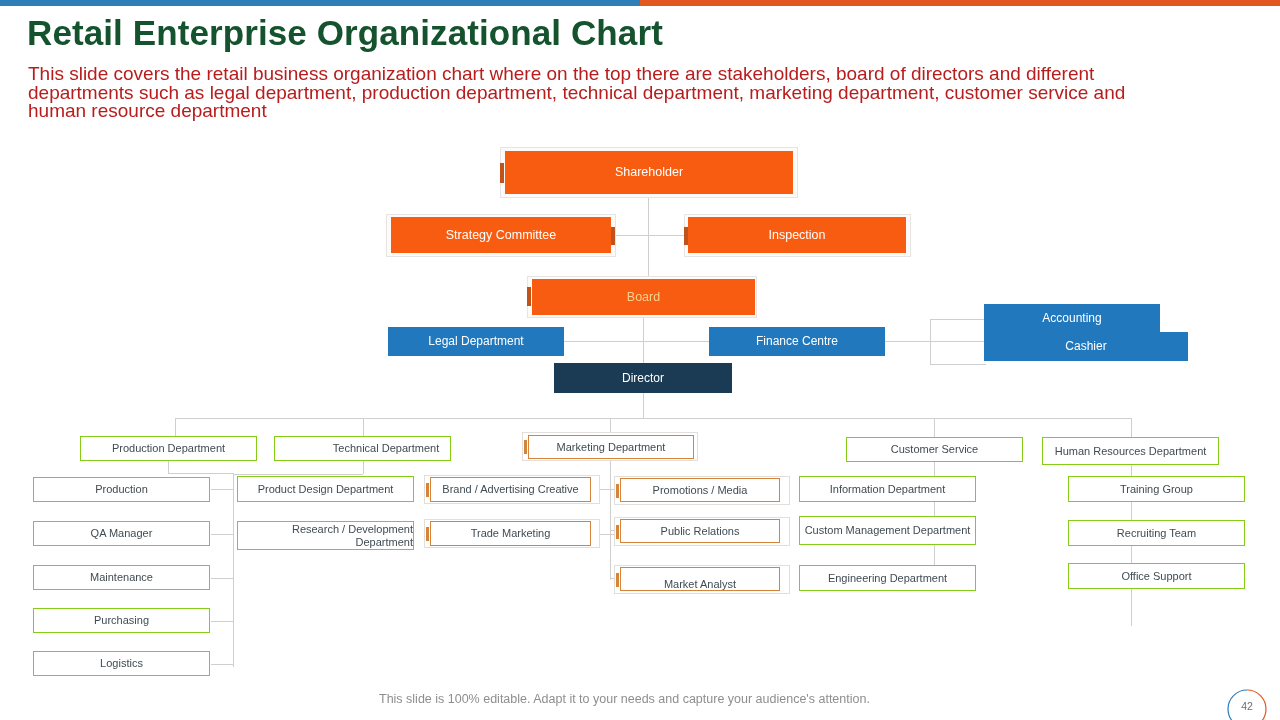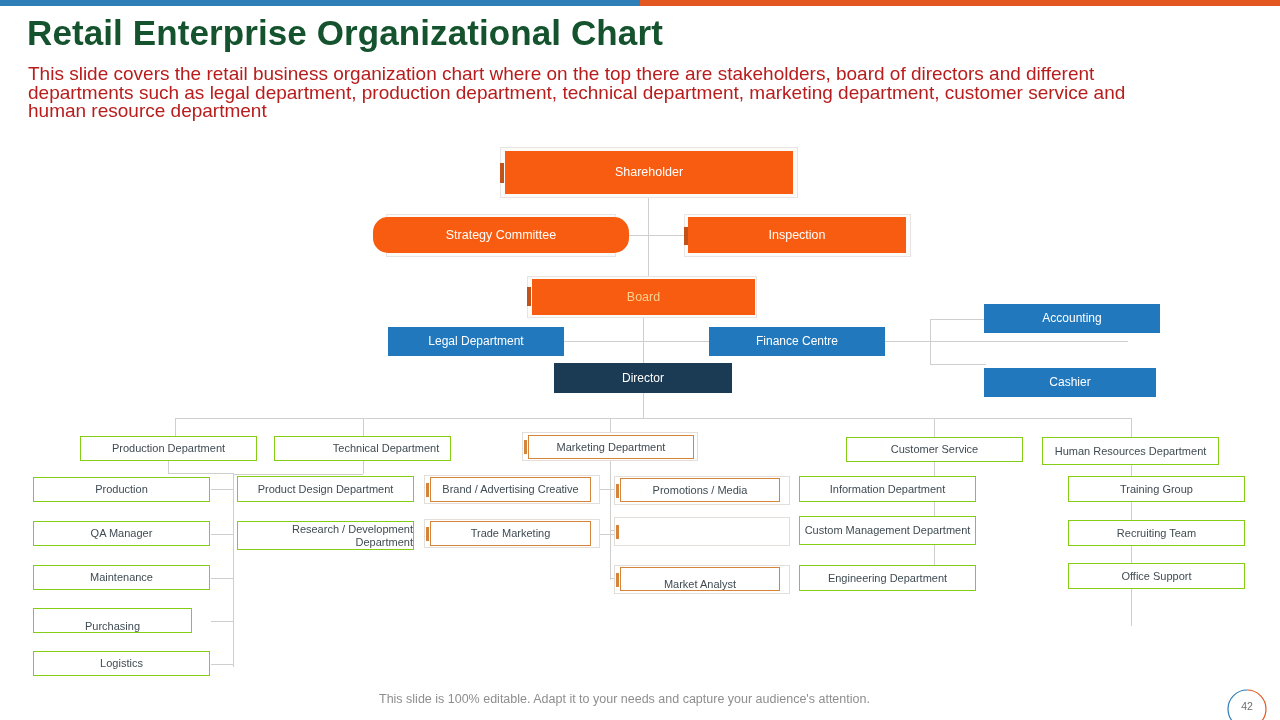--- a/index.html
+++ b/index.html
@@ -181,21 +181,21 @@
   <div class="ln v" style="left:1131px; top:464px; height:162px;"></div>
 
   <div class="halo" style="left:500px; top:147px; width:298px; height:51px;"></div>
   <div class="tick big" style="left:500px; top:163px; height:20px;"></div>
   <div class="node solid-orange" style="left:505px; top:151px; width:288px; height:43px;">
     <span>Shareholder</span>
   </div>
 
   <div class="halo" style="left:386px; top:214px; width:230px; height:43px;"></div>
   <div class="tick big" style="left:611px; top:227px; height:18px;"></div>
-  <div class="node solid-orange" style="left:373px; top:217px; width:256px; height:36px;border-radius:15px;">
+  <div class="node solid-orange" style="left:391px; top:217px; width:220px; height:36px;">
     <span>Strategy Committee</span>
   </div>
 
   <div class="halo" style="left:684px; top:214px; width:227px; height:43px;"></div>
   <div class="tick big" style="left:684px; top:227px; height:18px;"></div>
   <div class="node solid-orange" style="left:688px; top:217px; width:218px; height:36px;">
     <span>Inspection</span>
   </div>
 
   <div class="halo" style="left:527px; top:276px; width:230px; height:42px;"></div>
@@ -209,21 +209,21 @@
   </div>
 
   <div class="node solid-blue" style="left:709px; top:327px; width:176px; height:29px;">
     <span>Finance Centre</span>
   </div>
 
   <div class="node solid-blue" style="left:984px; top:304px; width:176px; height:29px;">
     <span>Accounting</span>
   </div>
 
-  <div class="node solid-blue" style="left:984px; top:368px; width:172px; height:29px;">
+  <div class="node solid-blue" style="left:984px; top:332px; width:204px; height:29px;">
     <span>Cashier</span>
   </div>
 
   <div class="node solid-navy" style="left:554px; top:363px; width:178px; height:30px;">
     <span>Director</span>
   </div>
 
   <div class="node outline-teal" style="left:80px; top:436px; width:177px; height:25px;">
     <span>Production Department</span>
   </div>
@@ -248,21 +248,21 @@
 
   <div class="node outline-teal" style="left:33px; top:477px; width:177px; height:25px;">
     <span>Production</span>
   </div>
   <div class="node outline-teal" style="left:33px; top:521px; width:177px; height:25px;">
     <span>QA Manager</span>
   </div>
   <div class="node outline-teal" style="left:33px; top:565px; width:177px; height:25px;">
     <span>Maintenance</span>
   </div>
-  <div class="node outline-teal" style="left:33px; top:608px; width:159px; height:25px;align-items:flex-end;">
+  <div class="node outline-teal" style="left:33px; top:608px; width:177px; height:25px;">
     <span>Purchasing</span>
   </div>
   <div class="node outline-teal" style="left:33px; top:651px; width:177px; height:25px;">
     <span>Logistics</span>
   </div>
 
   <div class="node outline-teal" style="left:237px; top:476px; width:177px; height:26px;">
     <span>Product Design Department</span>
   </div>
   <div class="node outline-teal" style="left:237px; top:521px; width:177px; height:29px;text-align:right;">
@@ -282,20 +282,23 @@
   </div>
 
   <div class="halo plain" style="left:614px; top:476px; width:176px; height:29px;"></div>
   <div class="tick" style="left:616px; top:484px; height:14px;"></div>
   <div class="node outline-orange" style="left:620px; top:478px; width:160px; height:24px;">
     <span>Promotions / Media</span>
   </div>
 
   <div class="halo plain" style="left:614px; top:517px; width:176px; height:29px;"></div>
   <div class="tick" style="left:616px; top:525px; height:14px;"></div>
+  <div class="node outline-orange" style="left:620px; top:519px; width:160px; height:24px;">
+    <span>Public Relations</span>
+  </div>
 
   <div class="halo plain" style="left:614px; top:565px; width:176px; height:29px;"></div>
   <div class="tick" style="left:616px; top:573px; height:14px;"></div>
   <div class="node outline-orange" style="left:620px; top:567px; width:160px; height:24px;align-items:flex-end;">
     <span>Market Analyst</span>
   </div>
 
   <div class="node outline-teal" style="left:799px; top:476px; width:177px; height:26px;">
     <span>Information Department</span>
   </div>

